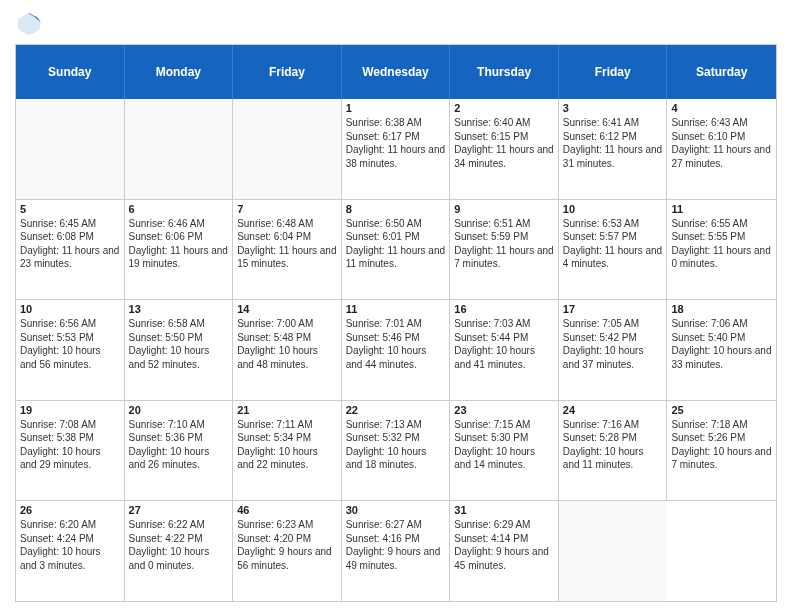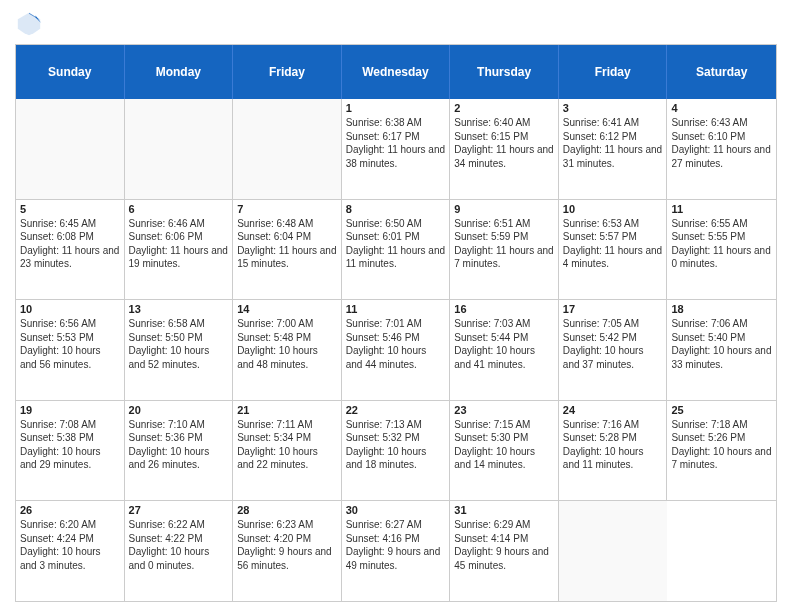--- a/index.html
+++ b/index.html
@@ -255,21 +255,21 @@
         <div class="cal-row">
           <div class="cal-cell">
             <div class="cell-date">26</div>
             <div class="cell-info">Sunrise: 6:20 AM<br>Sunset: 4:24 PM<br>Daylight: 10 hours and 3 minutes.</div>
           </div>
           <div class="cal-cell">
             <div class="cell-date">27</div>
             <div class="cell-info">Sunrise: 6:22 AM<br>Sunset: 4:22 PM<br>Daylight: 10 hours and 0 minutes.</div>
           </div>
           <div class="cal-cell">
-            <div class="cell-date">28</div>
+            <div class="cell-date">46</div>
             <div class="cell-info">Sunrise: 6:23 AM<br>Sunset: 4:20 PM<br>Daylight: 9 hours and 56 minutes.</div>
           </div>
           <div class="cal-cell">
             <div class="cell-date">30</div>
             <div class="cell-info">Sunrise: 6:27 AM<br>Sunset: 4:16 PM<br>Daylight: 9 hours and 49 minutes.</div>
           </div>
           <div class="cal-cell">
             <div class="cell-date">31</div>
             <div class="cell-info">Sunrise: 6:29 AM<br>Sunset: 4:14 PM<br>Daylight: 9 hours and 45 minutes.</div>
           </div>

